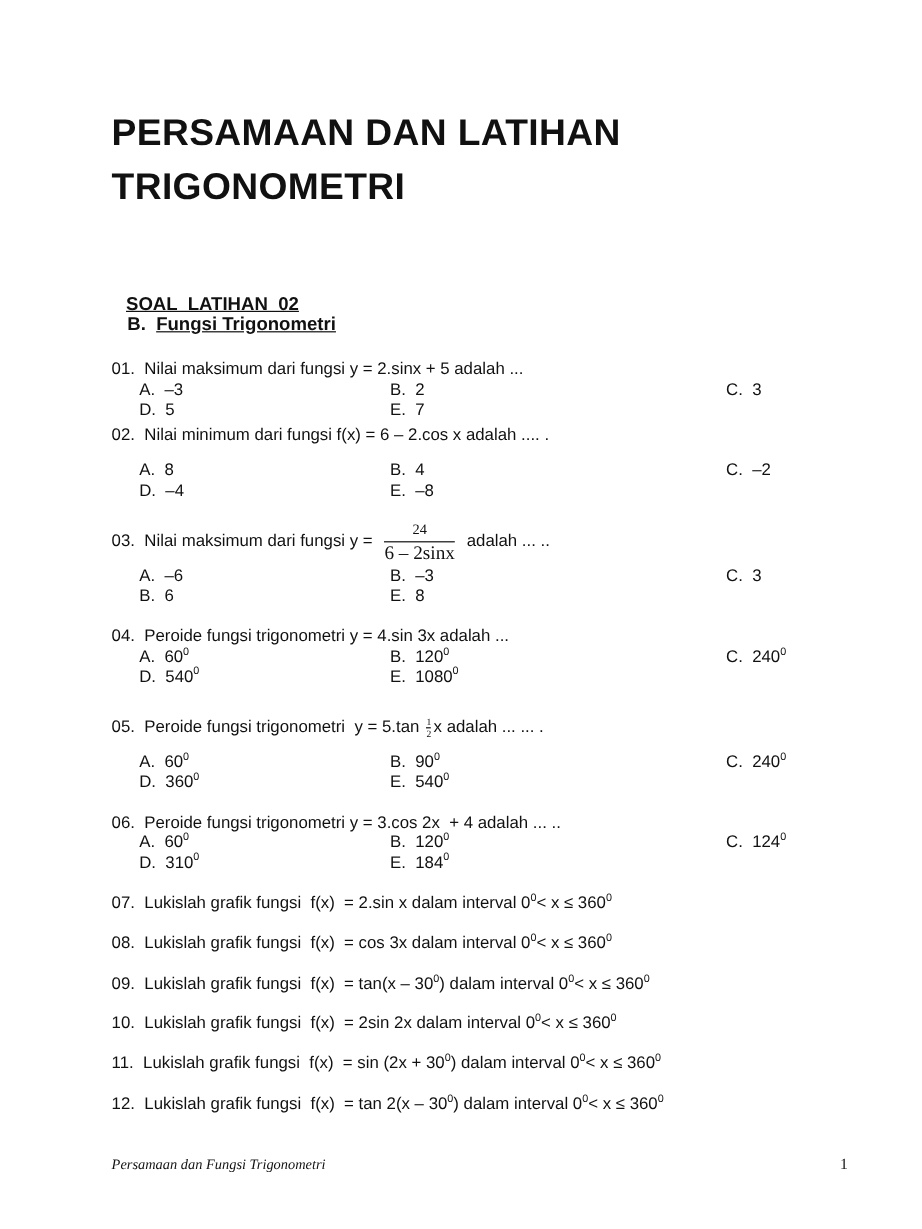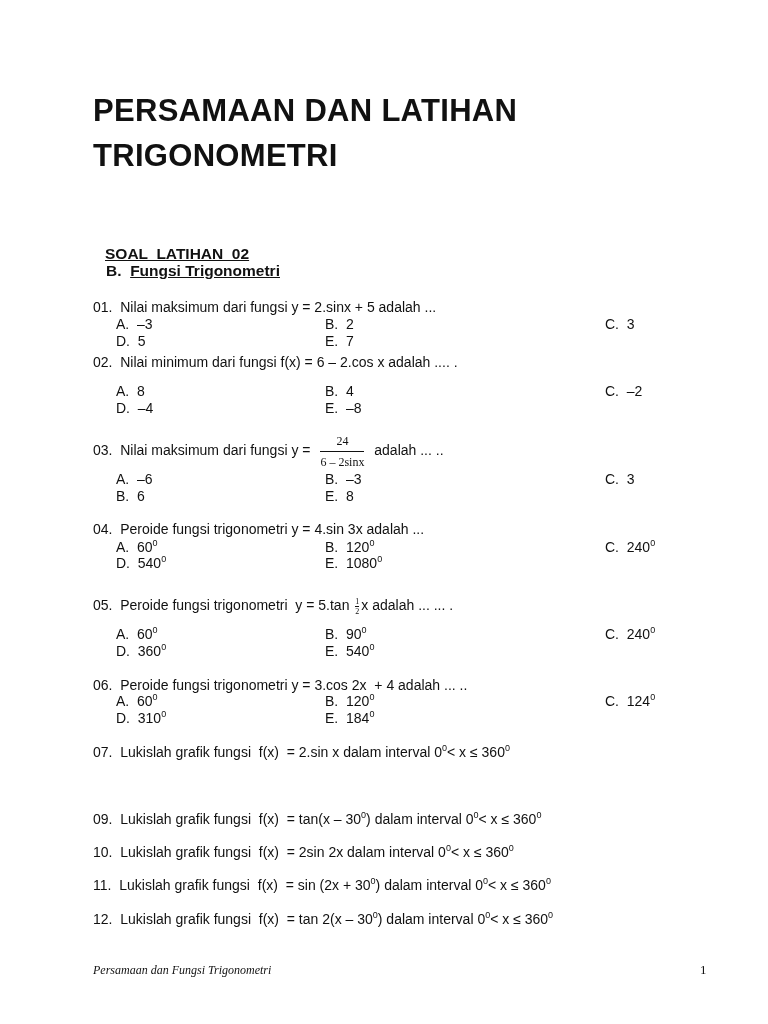--- a/index.html
+++ b/index.html
@@ -8,21 +8,21 @@
   .title { position: absolute; left: 93px; top: 88px; font-size: 31px; font-weight: bold; line-height: 45px; letter-spacing: 0.3px; margin: 0; }
   .section { position: absolute; left: 93px; top: 233px; font-size: 15.5px; font-weight: bold; text-decoration: underline; margin: 12px; }
   .subsection { position: absolute; left: 106px; top: 262px; font-size: 15.5px; font-weight: bold; margin: 0; }
   .subsection .u { text-decoration: underline; }
   .q { position: absolute; left: 93px; font-size: 14px; line-height: 16px; white-space: nowrap; }
   .opt { position: absolute; font-size: 14px; line-height: 16px; white-space: nowrap; }
   .c1 { left: 116px; } .c2 { left: 325px; } .c3 { left: 557px; margin-left: 48px; }
   sup { font-size: 9px; vertical-align: 6px; line-height: 0; }
   .frac { display: inline-block; vertical-align: middle; text-align: center; font-family: "Liberation Serif", serif; margin: 0 6px; }
   .frac .num { display: block; font-size: 12px; border-bottom: 1px solid #111; padding: 0 2px 2px; }
-  .frac .den { display: block; font-size: 12px; padding-top: 2px; }
+  .frac .den { display: block; font-size: 16px; padding-top: 2px; }
   .sfrac { display: inline-block; vertical-align: middle; text-align: center; font-family: "Liberation Serif", serif; font-size: 8px; line-height: 9px; margin: 0 2px; }
   .sfrac .num { display: block; border-bottom: 1px solid #111; }
   .footer-left { position: absolute; left: 93px; top: 963px; font-family: "Liberation Serif", serif; font-style: italic; font-size: 12px; }
   .footer-right { position: absolute; left: 700px; top: 962px; font-family: "Liberation Serif", serif; font-size: 13px; }
 </style>
 </head>
 <body>
 
 <div class="page">
 
@@ -103,20 +103,23 @@
   </div>
   <div class="opt c1" style="top:693px;"><span>A.</span>&nbsp; <span>60</span><sup>0</sup></div>
   <div class="opt c2" style="top:693px;"><span>B.</span>&nbsp; <span>120</span><sup>0</sup></div>
   <div class="opt c3" style="top:693px;"><span>C.</span>&nbsp; <span>124</span><sup>0</sup></div>
   <div class="opt c1" style="top:710px;"><span>D.</span>&nbsp; <span>310</span><sup>0</sup></div>
   <div class="opt c2" style="top:710px;"><span>E.</span>&nbsp; <span>184</span><sup>0</sup></div>
 
   <div class="q" style="top:744px;">
     <span>07.</span>&nbsp; <span style="white-space:pre;">Lukislah grafik fungsi  f(x)  = </span><span>2.sin x</span><span style="white-space:pre;"> dalam interval 0</span><sup>0</sup><span>&lt; x ≤ 360</span><sup>0</sup>
   </div>
+  <div class="q" style="top:777px;">
+    <span>08.</span>&nbsp; <span style="white-space:pre;">Lukislah grafik fungsi  f(x)  = </span><span>cos 3x</span><span style="white-space:pre;"> dalam interval 0</span><sup>0</sup><span>&lt; x ≤ 360</span><sup>0</sup>
+  </div>
   <div class="q" style="top:811px;">
     <span>09.</span>&nbsp; <span style="white-space:pre;">Lukislah grafik fungsi  f(x)  = </span><span>tan(x – 30</span><sup>0</sup><span>)</span><span style="white-space:pre;"> dalam interval 0</span><sup>0</sup><span>&lt; x ≤ 360</span><sup>0</sup>
   </div>
   <div class="q" style="top:844px;">
     <span>10.</span>&nbsp; <span style="white-space:pre;">Lukislah grafik fungsi  f(x)  = </span><span>2sin 2x</span><span style="white-space:pre;"> dalam interval 0</span><sup>0</sup><span>&lt; x ≤ 360</span><sup>0</sup>
   </div>
   <div class="q" style="top:877px;">
     <span>11.</span>&nbsp; <span style="white-space:pre;">Lukislah grafik fungsi  f(x)  = </span><span>sin (2x + 30</span><sup>0</sup><span>)</span><span style="white-space:pre;"> dalam interval 0</span><sup>0</sup><span>&lt; x ≤ 360</span><sup>0</sup>
   </div>
   <div class="q" style="top:911px;">

